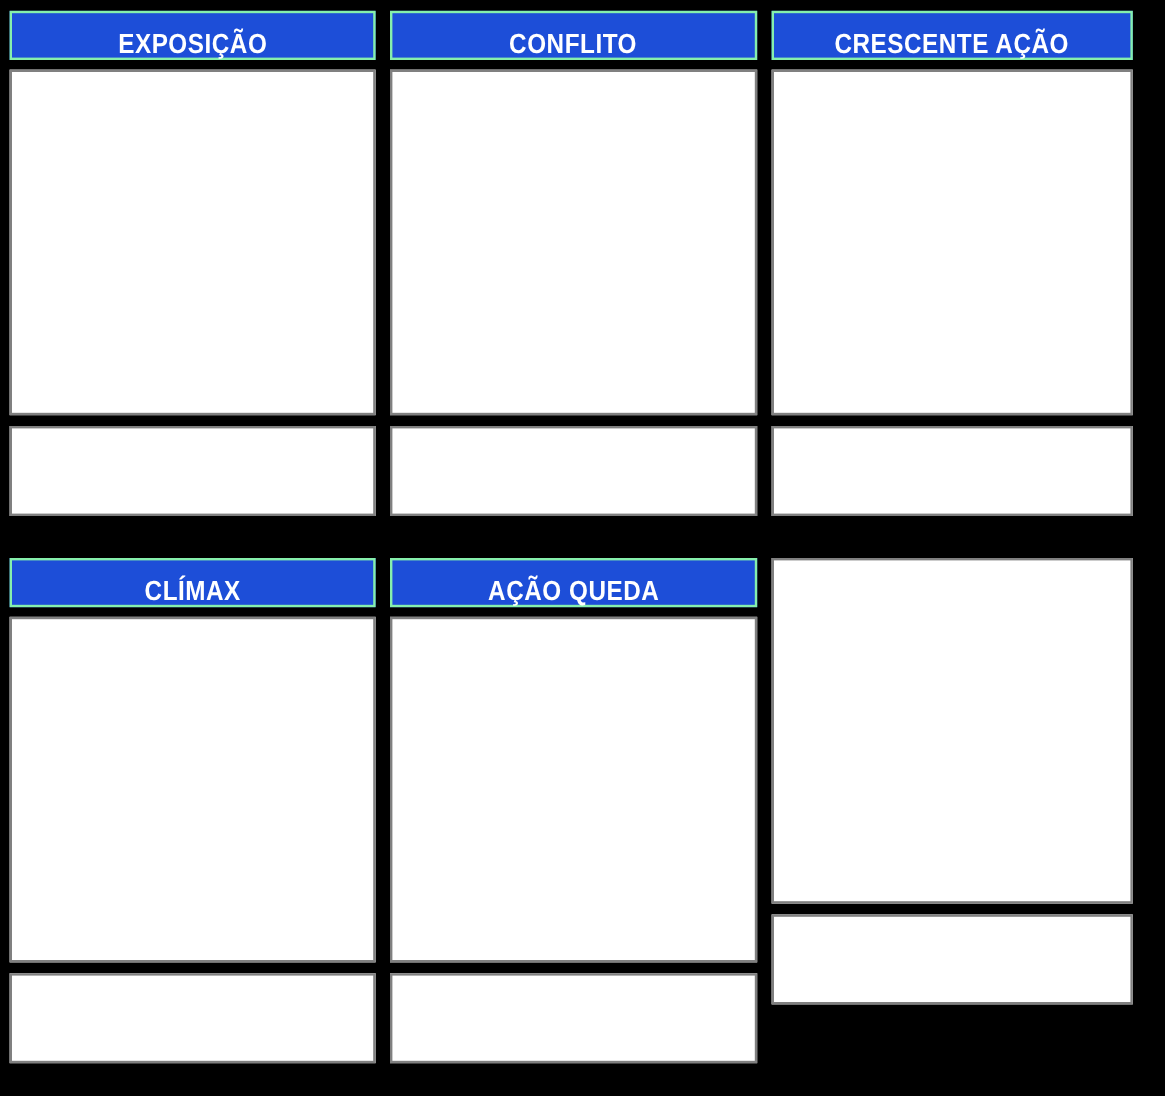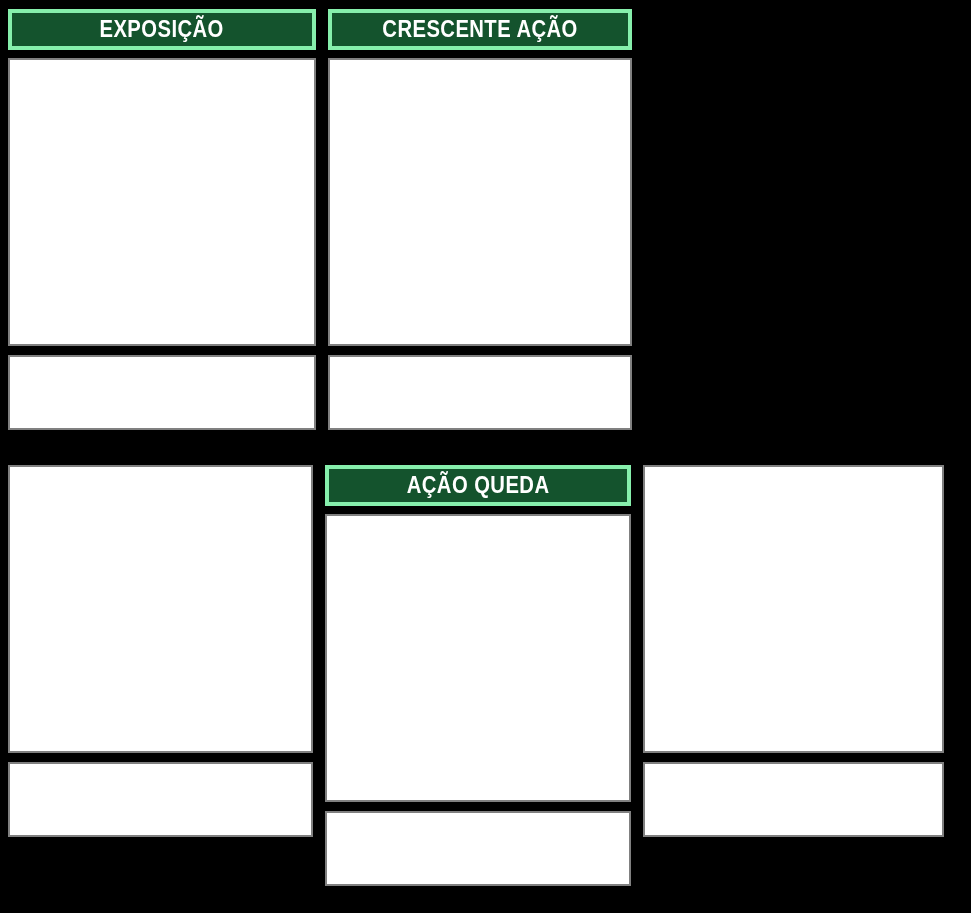--- a/index.html
+++ b/index.html
@@ -45,25 +45,25 @@
   .col-3 { width: 320px; }
 
   .col-inner {
     box-sizing: border-box;
     padding-right: 12px;
   }
   .col-3 .col-inner { padding-right: 16px; }
 
   .title-bar {
     height: 41px;
-    background: #14532d;
-    border: 4px solid #86efac;
+    background: #1d4ed8;
+    border: 2px solid #86efac;
     box-sizing: border-box;
     display: flex;
-    align-items: center;
+    align-items: flex-end;
     justify-content: center;
     margin-bottom: 8px;
   }
 
   .title-text {
     color: #ffffff;
     font-family: "Liberation Sans Narrow", "Liberation Sans", sans-serif;
     font-weight: bold;
     font-size: 23px;
     letter-spacing: 0.5px;
@@ -109,39 +109,51 @@
     <div class="column col-1">
       <div class="col-inner">
         <div class="title-bar">
           <span class="title-text">EXPOSIÇÃO</span>
         </div>
         <div class="art-panel"></div>
         <div class="caption-panel"></div>
       </div>
     </div>
 
+    <div class="column col-2">
+      <div class="col-inner">
+        <div class="title-bar">
+          <span class="title-text">CONFLITO</span>
+        </div>
+        <div class="art-panel"></div>
+        <div class="caption-panel"></div>
+      </div>
+    </div>
 
     <div class="column col-3">
       <div class="col-inner">
         <div class="title-bar">
           <span class="title-text">CRESCENTE AÇÃO</span>
         </div>
         <div class="art-panel"></div>
         <div class="caption-panel"></div>
       </div>
     </div>
 
   </div>
 
   <div class="block-gap"></div>
 
   <div class="block block-row-2">
 
     <div class="column col-1">
       <div class="col-inner">
+        <div class="title-bar">
+          <span class="title-text">CLÍMAX</span>
+        </div>
         <div class="art-panel"></div>
         <div class="caption-panel"></div>
       </div>
     </div>
 
     <div class="column col-2">
       <div class="col-inner">
         <div class="title-bar">
           <span class="title-text">AÇÃO QUEDA</span>
         </div>

